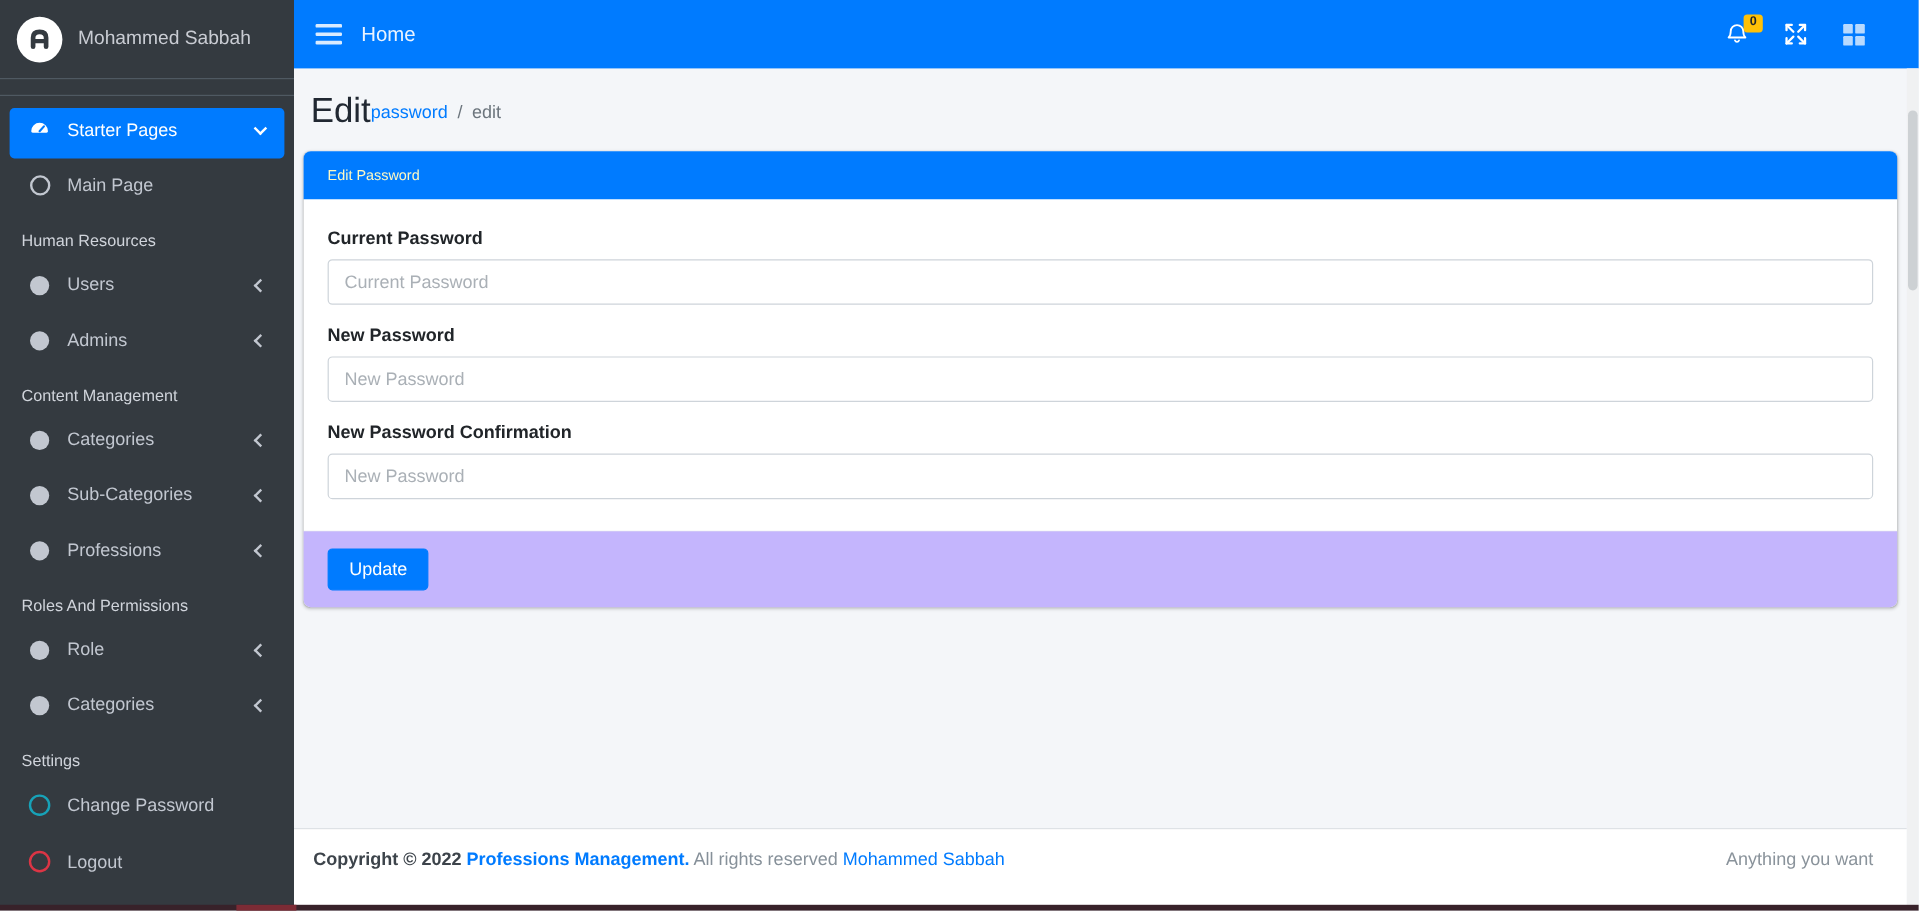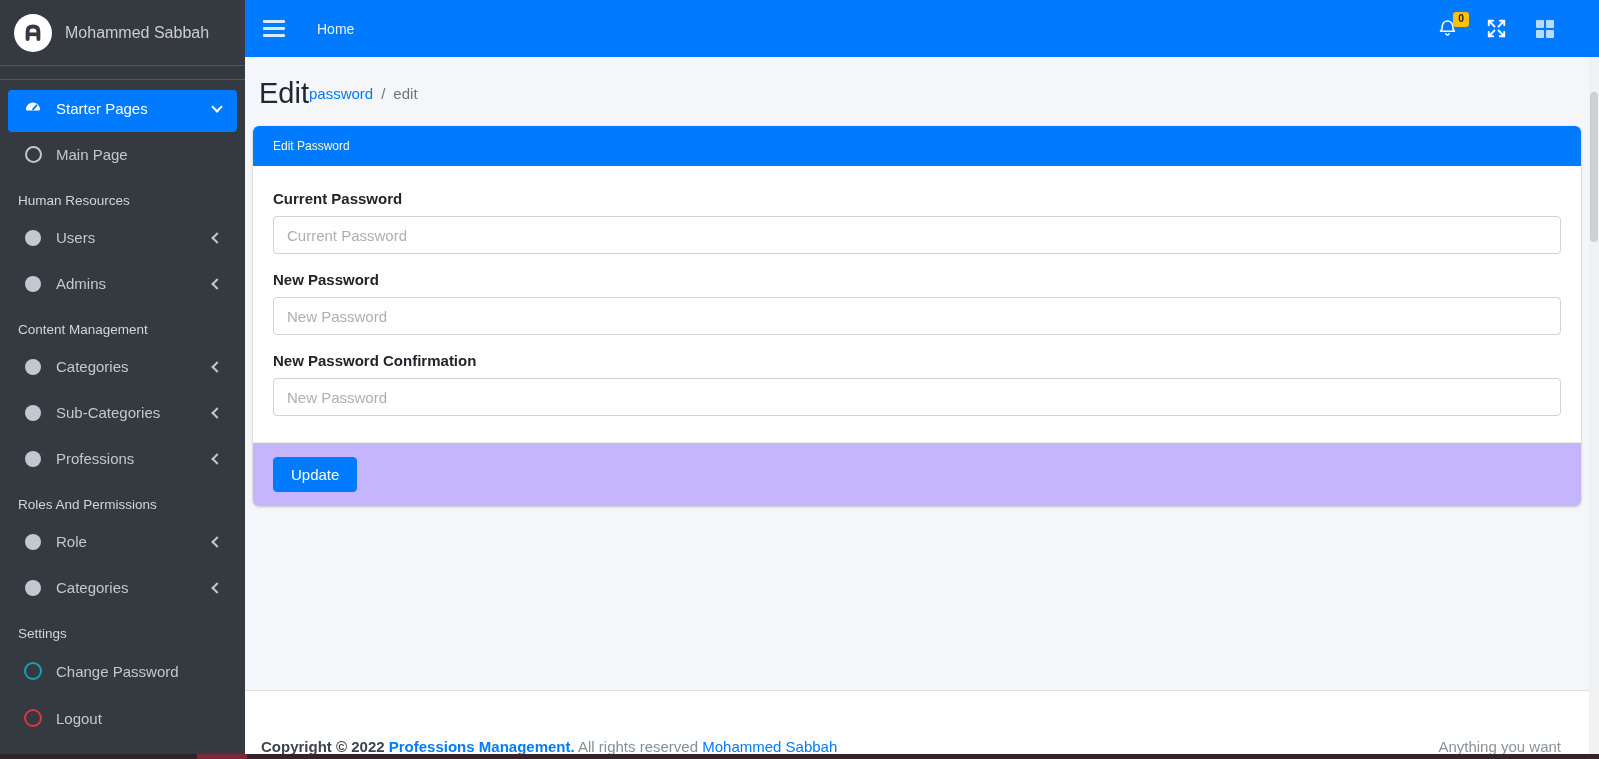--- a/index.html
+++ b/index.html
@@ -55,21 +55,21 @@
   }
 
   
   .navbar {
     position: absolute; left: 245px; top: 0; right: 0; height: 57px;
     background: #007bff; display: flex; align-items: center;
     padding: 0 45px 0 18px; z-index: 20;
   }
   .hamburger { width: 22px; display: flex; flex-direction: column; gap: 4px; cursor: pointer; }
   .hamburger span { display: block; height: 3px; background: rgba(255,255,255,.85); border-radius: 1px; }
-  .nav-home { color: #eaf3ff; font-size: 14px; margin-left: 32px; text-decoration: none; cursor: pointer; }
+  .nav-home { color: #eaf3ff; font-size: 17px; margin-left: 16px; text-decoration: none; cursor: pointer; }
   .navbar-right { margin-left: auto; display: flex; align-items: center; gap: 30px; }
   .icon-btn { position: relative; cursor: pointer; display: flex; align-items: center; }
   .badge {
     position: absolute; top: -7px; right: -12px;
     background: #ffc107; color: #212529; font-size: 10.5px; font-weight: bold;
     padding: 1px 5px 2px 5px; border-radius: 3px; line-height: 1.1;
   }
   .grid-icon { display: grid; grid-template-columns: 8px 8px; grid-template-rows: 8px 8px; gap: 2px; }
   .grid-icon span { background: rgba(255,255,255,.72); border-radius: 1px; }
 
@@ -109,21 +109,21 @@
   .btn-primary {
     background: #007bff; color: #ffffff; border: 1px solid #007bff;
     font-size: 15px; font-family: "Liberation Sans", sans-serif;
     padding: 8px 17px; border-radius: 4px; cursor: pointer;
   }
 
   
   .main-footer {
     position: absolute; left: 0; right: 0; bottom: 0; height: 65px;
     background: #ffffff; border-top: 1px solid #dee2e6;
-    display: flex; justify-content: space-between; align-items: flex-end;
+    display: flex; justify-content: space-between; align-items: flex-start;
     padding: 17px 28px 0 16px; font-size: 15px; color: #869099;
   }
   .footer-left .strong { font-weight: bold; color: #3d444b; }
   .footer-left a { color: #007bff; text-decoration: none; cursor: pointer; }
   .footer-left .brand { font-weight: bold; }
   .footer-right { color: #8a939b; }
 
   
   .v-scrollbar {
     position: absolute; right: 0; top: 57px; width: 10px; bottom: 4px;

